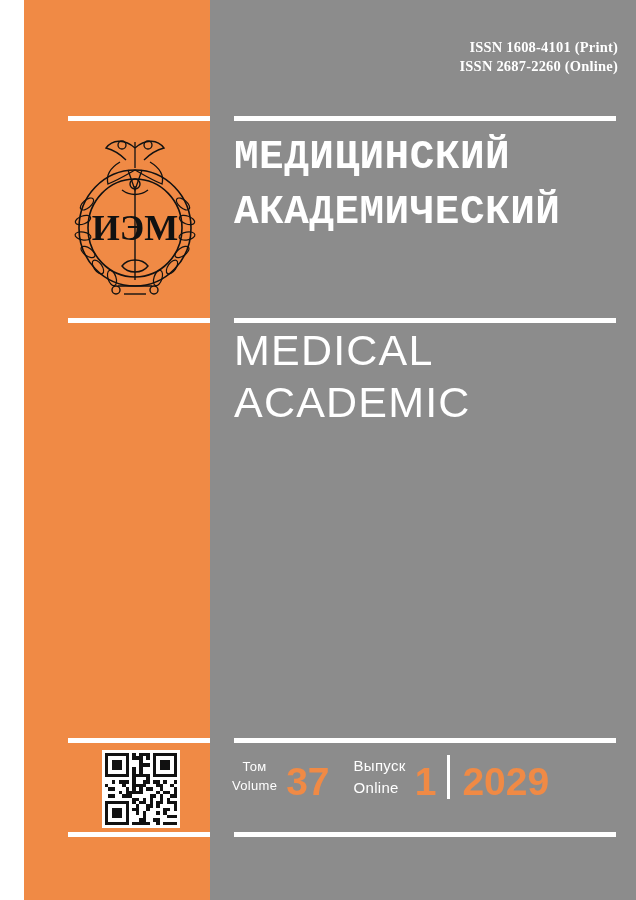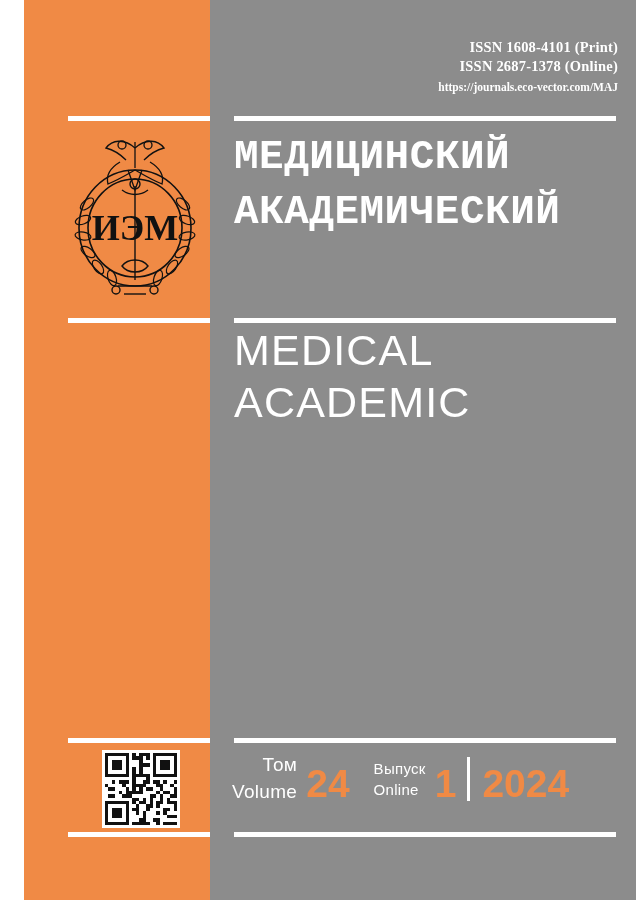--- a/index.html
+++ b/index.html
@@ -111,23 +111,23 @@
 
   
   .volume-block {
     position: absolute;
     left: 208px; top: 752px;
     display: flex;
     align-items: center;
     color: #ffffff;
   }
   .vol-words {
-    font-size: 19px;
+    font-size: 13px;
     line-height: 1.42;
-    text-align: right;
+    text-align: center;
     letter-spacing: 0.3px;
   }
   .vol-num {
     font-size: 39px;
     font-weight: bold;
     color: #f08a45;
     margin: 0 10px 0 9px;
     line-height: 1;
     padding-top: 10px;
   }
@@ -162,22 +162,21 @@
 </style>
 </head>
 <body>
 
 <div class="cover">
 
   <div class="orange-band"></div>
 
   <div class="issn-block">
     <div class="issn-line">ISSN 1608-4101  (Print)</div>
-    <div class="issn-line">ISSN 2687-1378  (Online)</div>
-    <div class="issn-url">https://journals.eco-vector.com/MAJ</div>
+    <div class="issn-line">ISSN 2687-2260  (Online)</div>
   </div>
 
   <div class="rule rule-top-left"></div>
   <div class="rule rule-top-right"></div>
   <div class="rule rule-mid-left"></div>
   <div class="rule rule-mid-right"></div>
   <div class="rule rule-bot-left"></div>
   <div class="rule rule-bot-right"></div>
   <div class="rule rule-foot-left"></div>
   <div class="rule rule-foot-right"></div>
@@ -684,23 +683,23 @@
         <i class="on"></i>
         <i class="on"></i>
       </div>
   </div>
 
   <div class="volume-block">
     <div class="vol-words">
       <div>Том</div>
       <div>Volume</div>
     </div>
-    <div class="vol-num">24</div>
+    <div class="vol-num">37</div>
     <div class="iss-words">
       <div>Выпуск</div>
       <div>Online</div>
     </div>
     <div class="iss-num">1</div>
     <div class="divider-bar"></div>
-    <div class="year">2024</div>
+    <div class="year">2029</div>
   </div>
 
 </div>
 
 </body></html>

